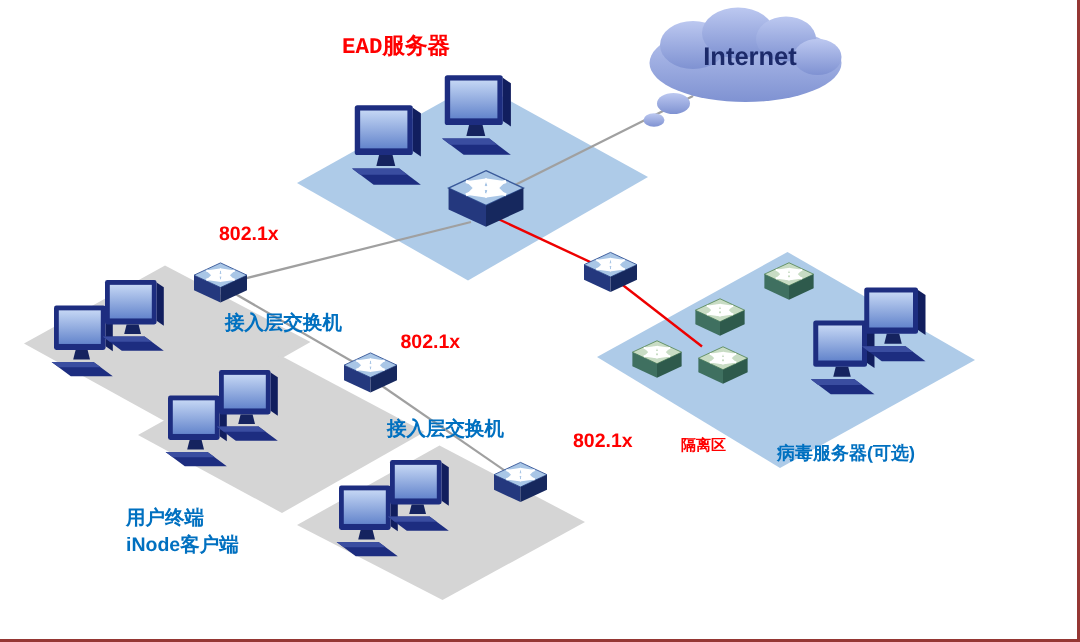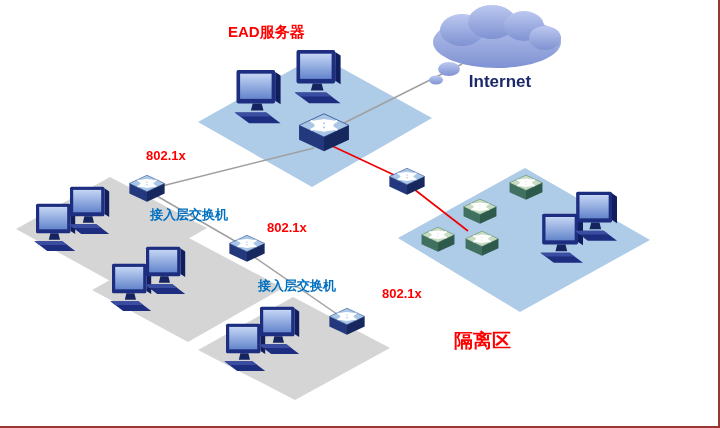--- a/index.html
+++ b/index.html
@@ -5,24 +5,24 @@
   html,body{margin:0;padding:0;background:#fff;}
   .stage{
     position:relative;width:720px;height:428px;background:#fff;overflow:hidden;
     box-sizing:border-box;border-right:2px solid #953734;border-bottom:2px solid #953734;
     font-family:"Liberation Sans",sans-serif;
   }
   .bg{position:absolute;left:0;top:0;}
   .icon{position:absolute;}
   .icon svg{width:100%;height:100%;display:block;}
   .lbl{position:absolute;white-space:pre-line;line-height:1.35;font-weight:bold;}
-  .lbl-red{color:#ff0000;font-weight:bold;font-size:14px;}
+  .lbl-red{color:#ff0000;font-weight:bold;font-size:14px;font-family:Liberation Mono, monospace;}
   .lbl-blue{color:#0070c0;font-size:13px;}
   .lbl-dot1x{color:#ff0000;font-weight:bold;font-size:13px;text-align:right;}
-  .lbl-internet{color:#1c2a6a;font-weight:bold;font-size:17px;text-align:center;margin-top:44px;}
+  .lbl-internet{color:#1c2a6a;font-weight:bold;font-size:17px;text-align:center;}
   .sm{font-size:12px;}
 </style>
 </head>
 <body>
 
 <div class="stage">
 
   <svg class="bg" width="720" height="428" viewBox="0 0 720 428">
     <defs>
       <linearGradient id="scr" x1="0" y1="0" x2="0" y2="1">
@@ -191,16 +191,19 @@
   <div class="lbl lbl-red" style="left:228px;top:22px;font-size:15px">EAD服务器</div>
   <div class="lbl lbl-internet" style="left:458px;top:27px;width:84px">Internet</div>
 
   <div class="lbl lbl-dot1x" style="left:146px;top:147px">802.1x</div>
   <div class="lbl lbl-dot1x" style="left:267px;top:219px">802.1x</div>
   <div class="lbl lbl-dot1x" style="left:382px;top:285px">802.1x</div>
 
   <div class="lbl lbl-blue" style="left:150px;top:206px">接入层交换机</div>
   <div class="lbl lbl-blue" style="left:258px;top:277px">接入层交换机</div>
 
-
-  <div class="lbl lbl-red" style="left:454px;top:328px;font-size:19px">隔离区</div>
+  <div class="lbl lbl-blue" style="left:84px;top:336px">用户终端
+iNode客户端</div>
+
+  <div class="lbl lbl-blue sm" style="left:518px;top:294px">病毒服务器(可选)</div>
+  <div class="lbl lbl-red" style="left:454px;top:292px;font-size:10px">隔离区</div>
 
 </div>
 
 </body></html>

